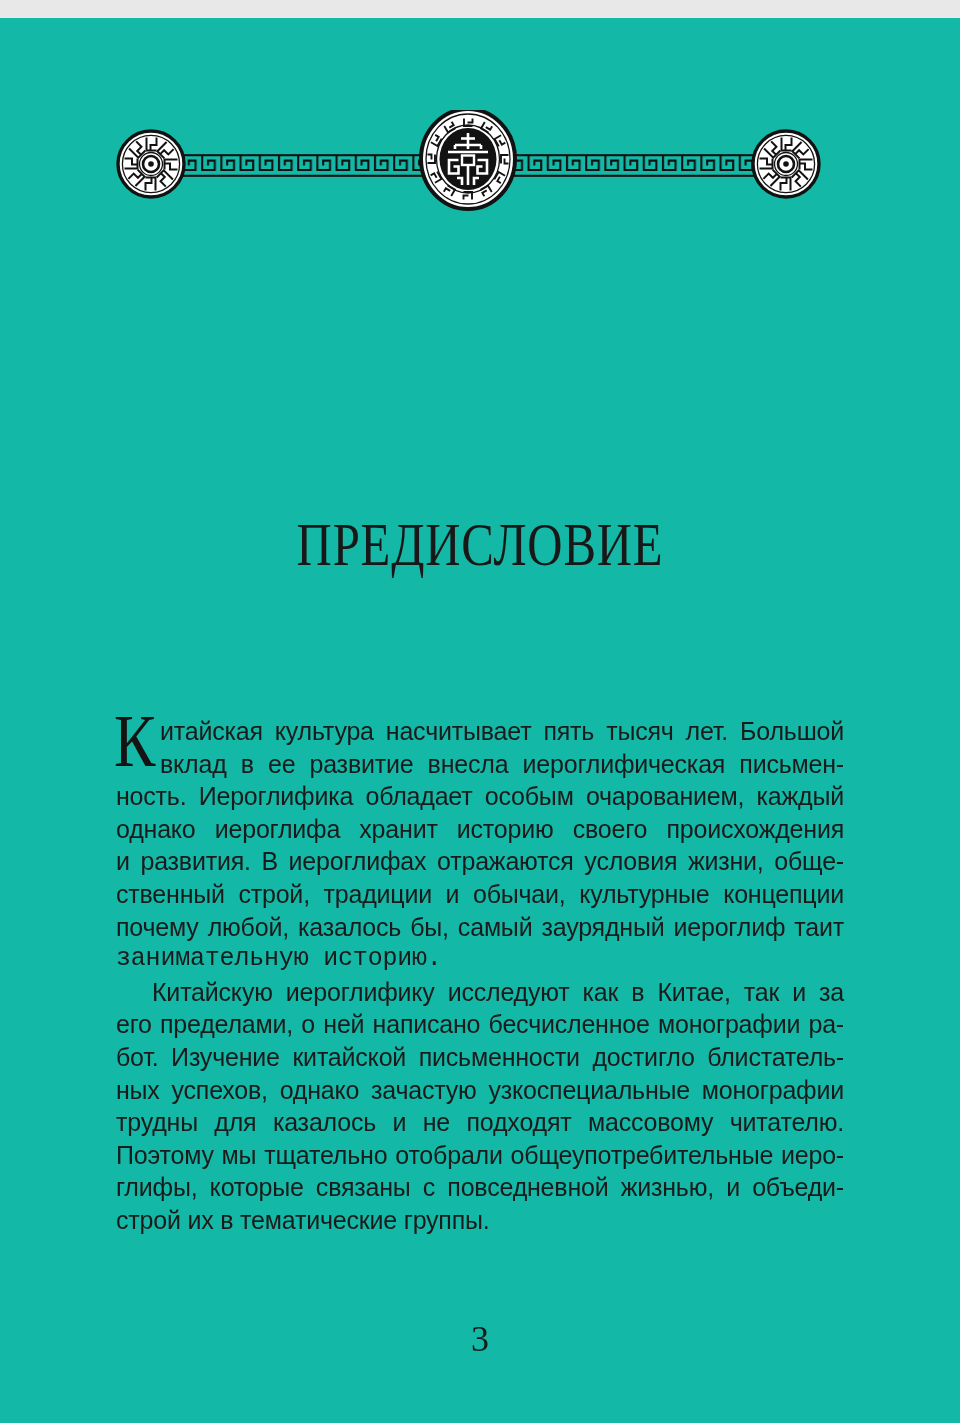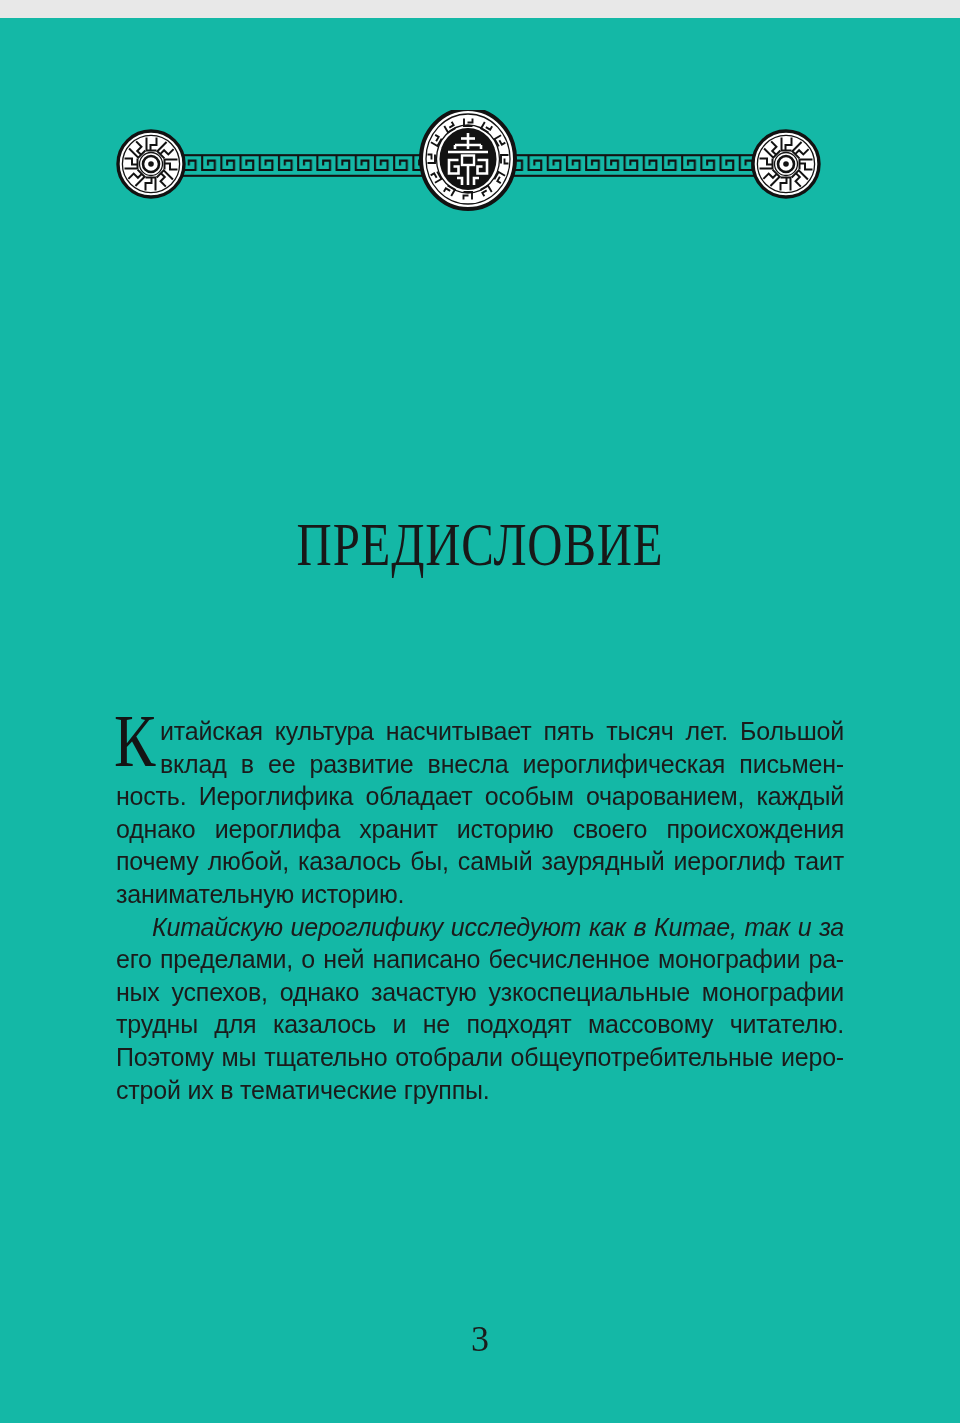--- a/index.html
+++ b/index.html
@@ -27,22 +27,22 @@
   .dropcap{
     position:absolute;left:-2px;top:-11px;
     font-family:"Liberation Serif",serif;font-size:74px;line-height:1;
     color:#141414;transform:scaleX(0.84);transform-origin:0 0;
   }
   .para .line{
     text-align:justify;text-align-last:justify;
     height:32.6px;overflow:visible;
   }
   .para.p1 div.line:nth-of-type(-n+2){padding-left:44px;}
-  .para.p1 div.line:last-of-type{text-align-last:left;}
-  .para.p2 div.line:first-of-type{padding-left:36px;font-style:italic;}
+  .para.p1 div.line:last-of-type{text-align-last:left;font-family:Liberation Mono, monospace;}
+  .para.p2 div.line:first-of-type{padding-left:36px;}
   .para.p2 div.line:last-of-type{text-align-last:left;}
   
   .pagenum{
     position:absolute;left:0;top:1300px;width:100%;text-align:center;
     font-family:"Liberation Serif",serif;font-size:36px;color:#1b1b1b;
   }
 </style>
 </head>
 <body>
 
@@ -118,29 +118,33 @@
   <h1 class="title">ПРЕДИСЛОВИЕ</h1>
 
   <div class="bodytext">
     <span class="dropcap">К</span>
     <div class="para p1">
 
     <div class="line">итайская культура насчитывает пять тысяч лет. Большой</div>
         <div class="line">вклад в ее развитие внесла иероглифическая письмен-</div>
         <div class="line">ность. Иероглифика обладает особым очарованием, каждый</div>
         <div class="line">однако иероглифа хранит историю своего происхождения</div>
+        <div class="line">и развития. В иероглифах отражаются условия жизни, обще-</div>
+        <div class="line">ственный строй, традиции и обычаи, культурные концепции</div>
         <div class="line">почему любой, казалось бы, самый заурядный иероглиф таит</div>
         <div class="line">занимательную историю.</div>
       </div>
     <div class="para p2">
 
     <div class="line">Китайскую иероглифику исследуют как в Китае, так и за</div>
         <div class="line">его пределами, о ней написано бесчисленное монографии ра-</div>
+        <div class="line">бот. Изучение китайской письменности достигло блистатель-</div>
         <div class="line">ных успехов, однако зачастую узкоспециальные монографии</div>
         <div class="line">трудны для казалось и не подходят массовому читателю.</div>
         <div class="line">Поэтому мы тщательно отобрали общеупотребительные иеро-</div>
+        <div class="line">глифы, которые связаны с повседневной жизнью, и объеди-</div>
         <div class="line">строй их в тематические группы.</div>
       </div>
   </div>
 
   <div class="pagenum">3</div>
 
 </div>
 
 </body></html>

